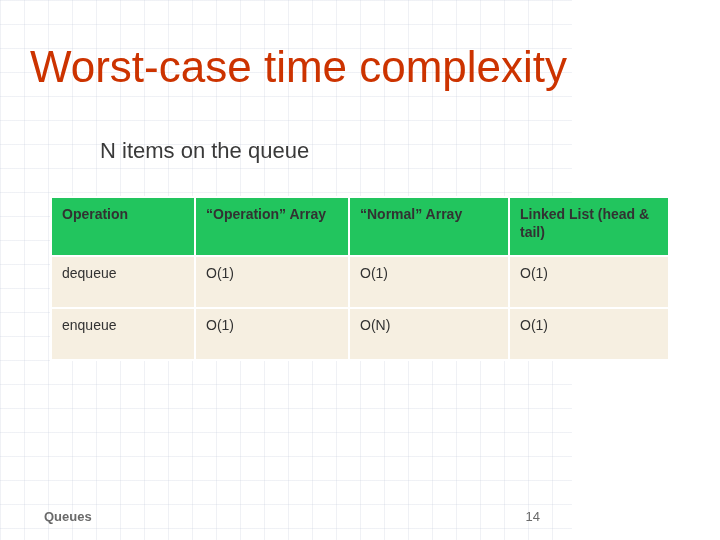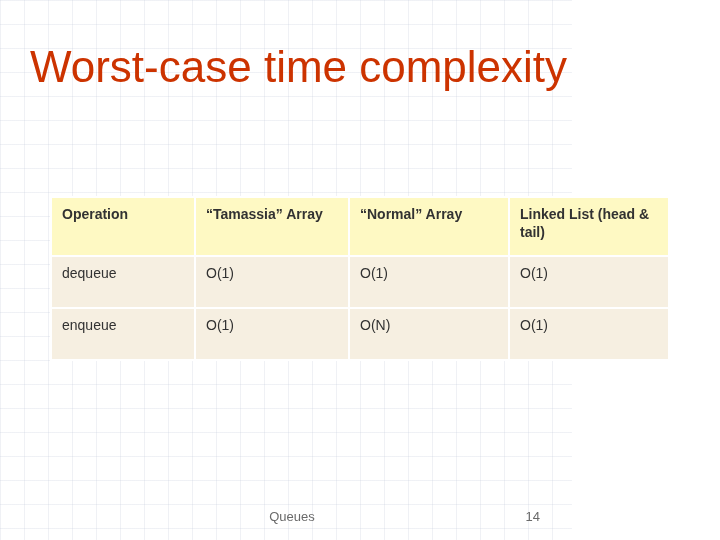--- a/index.html
+++ b/index.html
@@ -73,21 +73,21 @@
 
   table.cmp th, table.cmp td {
     text-align: left;
     vertical-align: top;
     padding: 8px 10px 26px 10px;
     font-size: 14px;
     color: #323232;
     border: 2px solid #ffffff;
   }
   table.cmp thead th {
-    background: #fef9c3;
+    background: #22c55e;
     font-weight: 700;
     padding-bottom: 14px;
     line-height: 1.25;
   }
   table.cmp tbody td {
     background: #f6efe1;
   }
   table.cmp tbody td.op {
     font-weight: 400;
   }
@@ -100,47 +100,49 @@
     display: flex;
     justify-content: space-between;
     align-items: baseline;
     font-family: "Trebuchet MS", Tahoma, sans-serif;
     font-size: 13px;
     color: #6a6a6a;
   }
   .footer .center {
     position: absolute;
     left: 12px; right: 0;
-    text-align: center;
+    text-align: left;
+    font-weight: bold;
   }
   .footer .right {
     margin-left: auto;
   }
 </style>
 </head>
 <body>
 
 <div class="slide">
   <div class="grid-bg"></div>
   <div class="margin-line"></div>
 
   <div class="title">Worst-case time complexity</div>
 
+  <div class="subhead">N items on the queue</div>
 
   <table class="cmp">
     <colgroup>
       <col class="c0">
         <col class="c1">
         <col class="c2">
         <col class="c3">
     </colgroup>
     <thead>
       <tr>
         <th>Operation</th>
-        <th>“Tamassia” Array</th>
+        <th>“Operation” Array</th>
         <th>“Normal” Array</th>
         <th>Linked List (head &amp; tail)</th>
       </tr>
     </thead>
     <tbody>
       <tr>
         <td class="op">dequeue</td>
         <td>O(1)</td>
         <td>O(1)</td>
         <td>O(1)</td>

